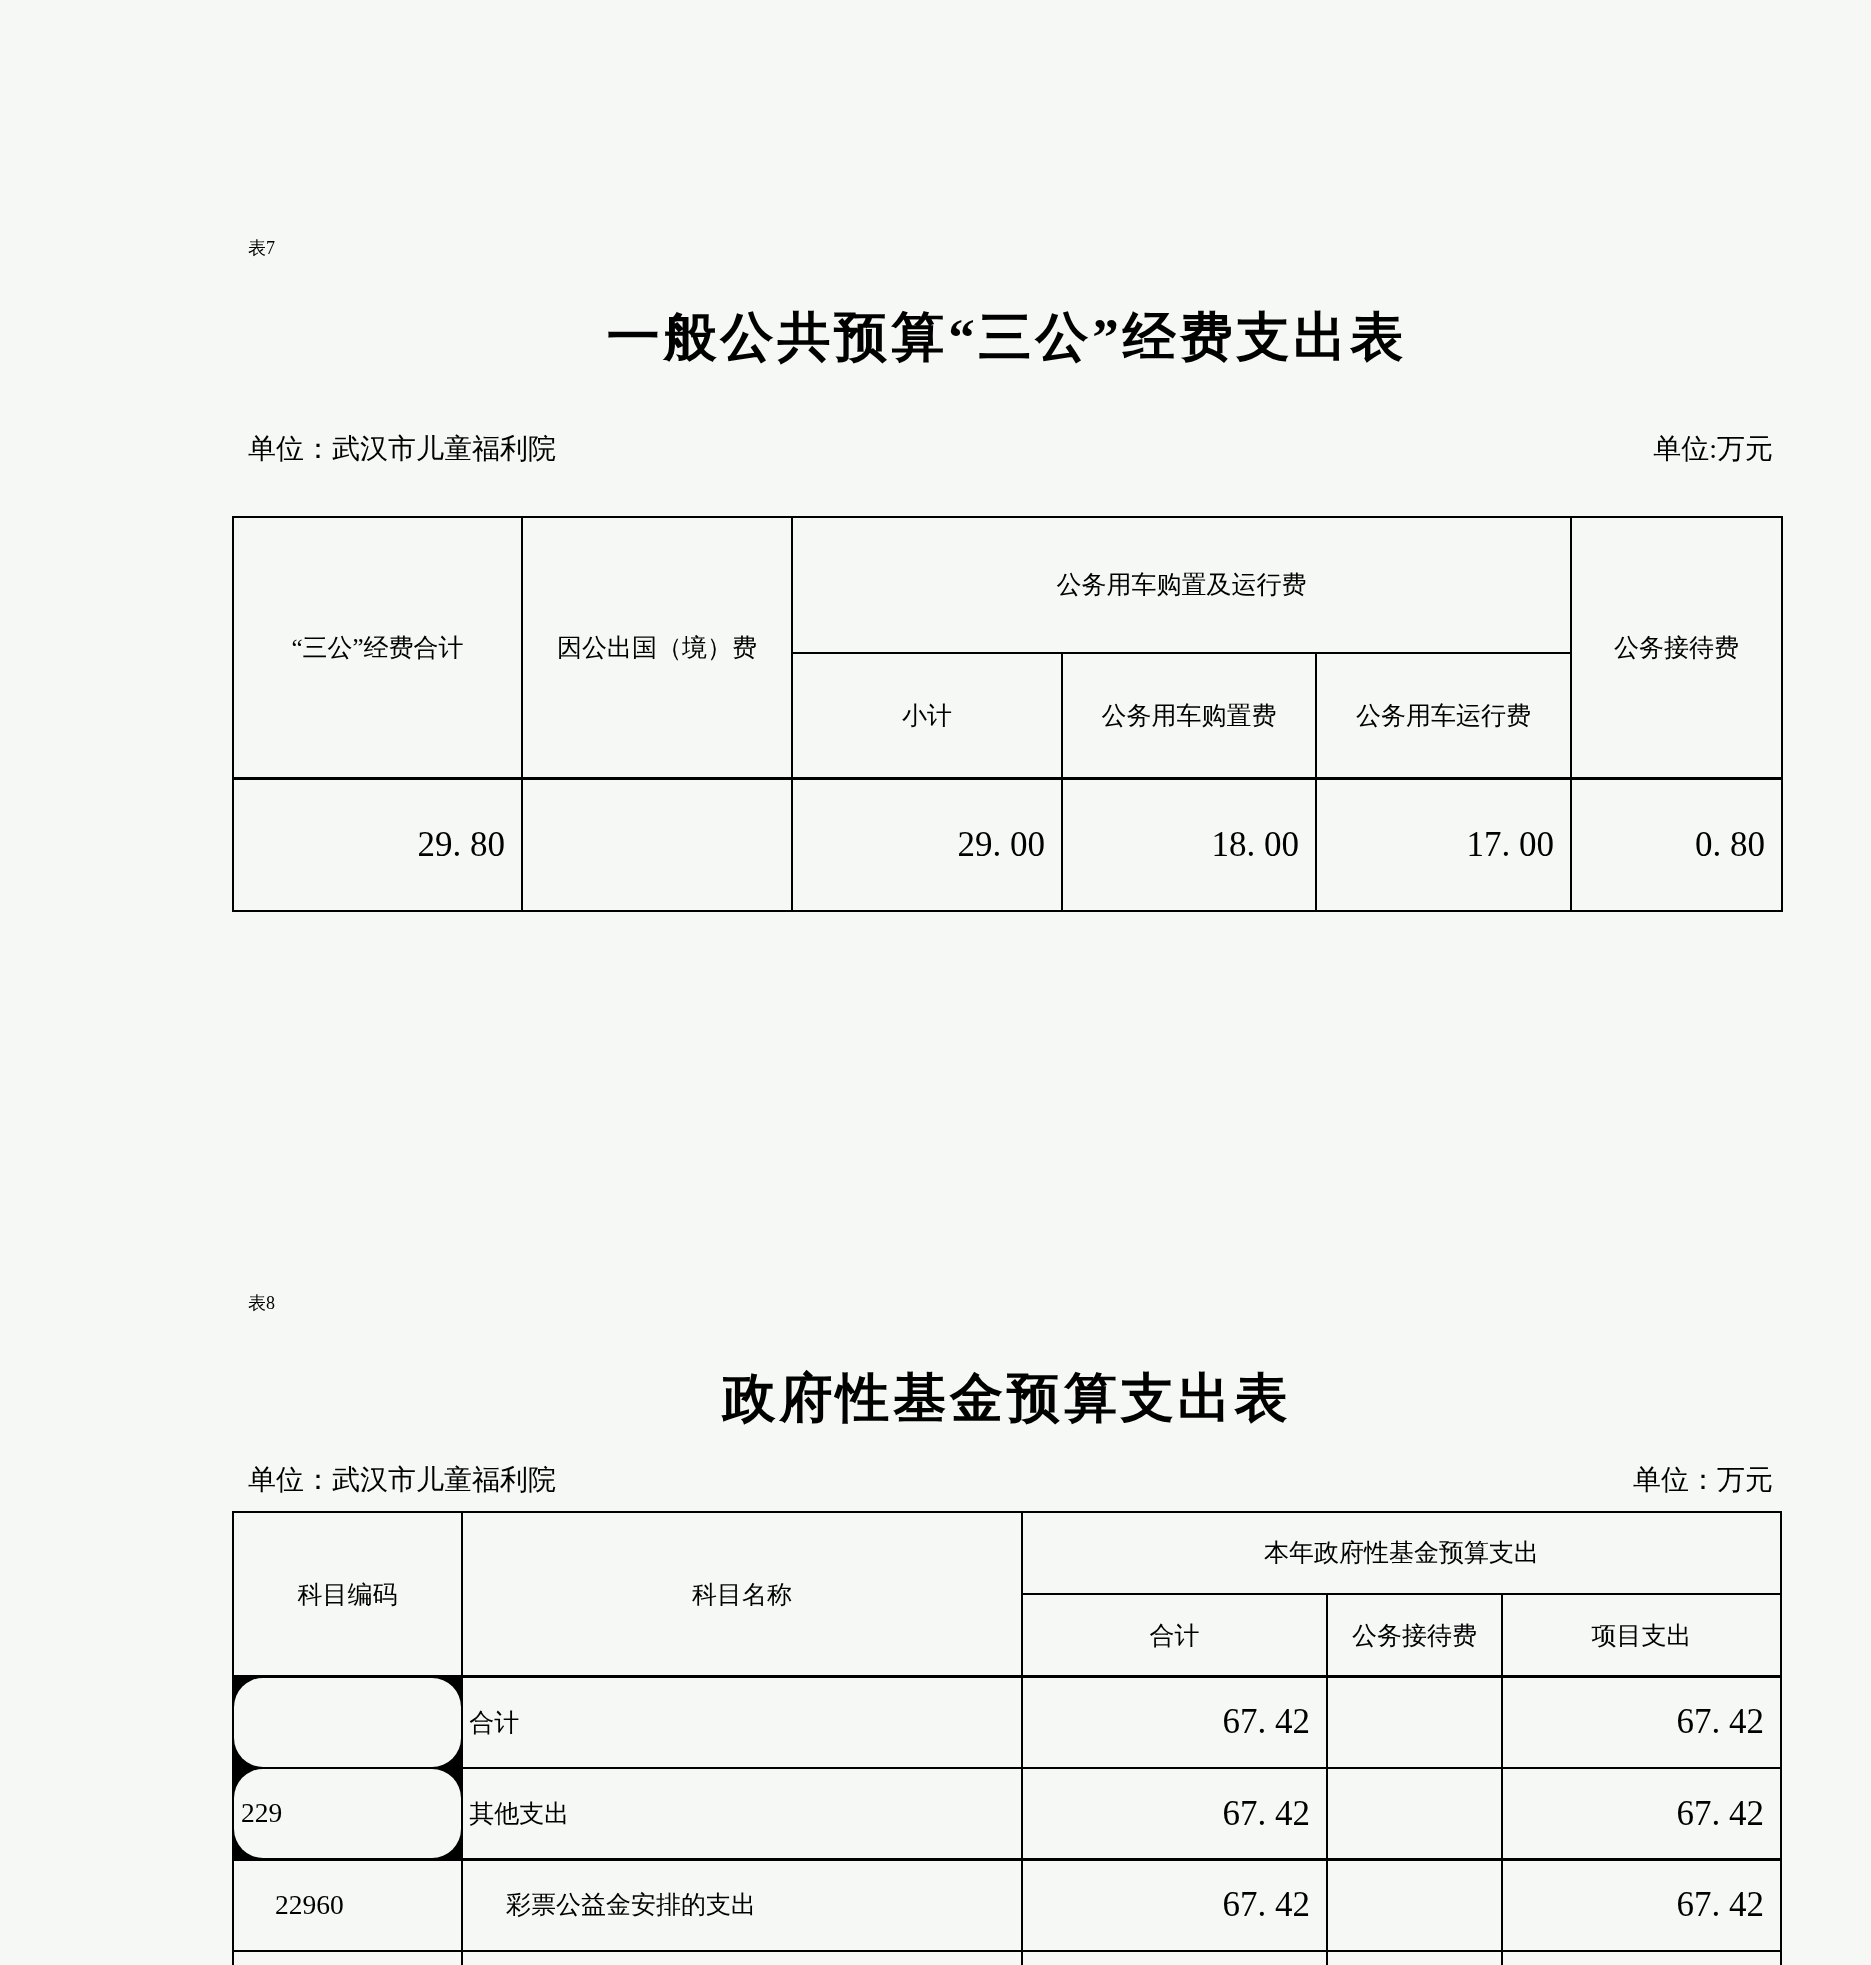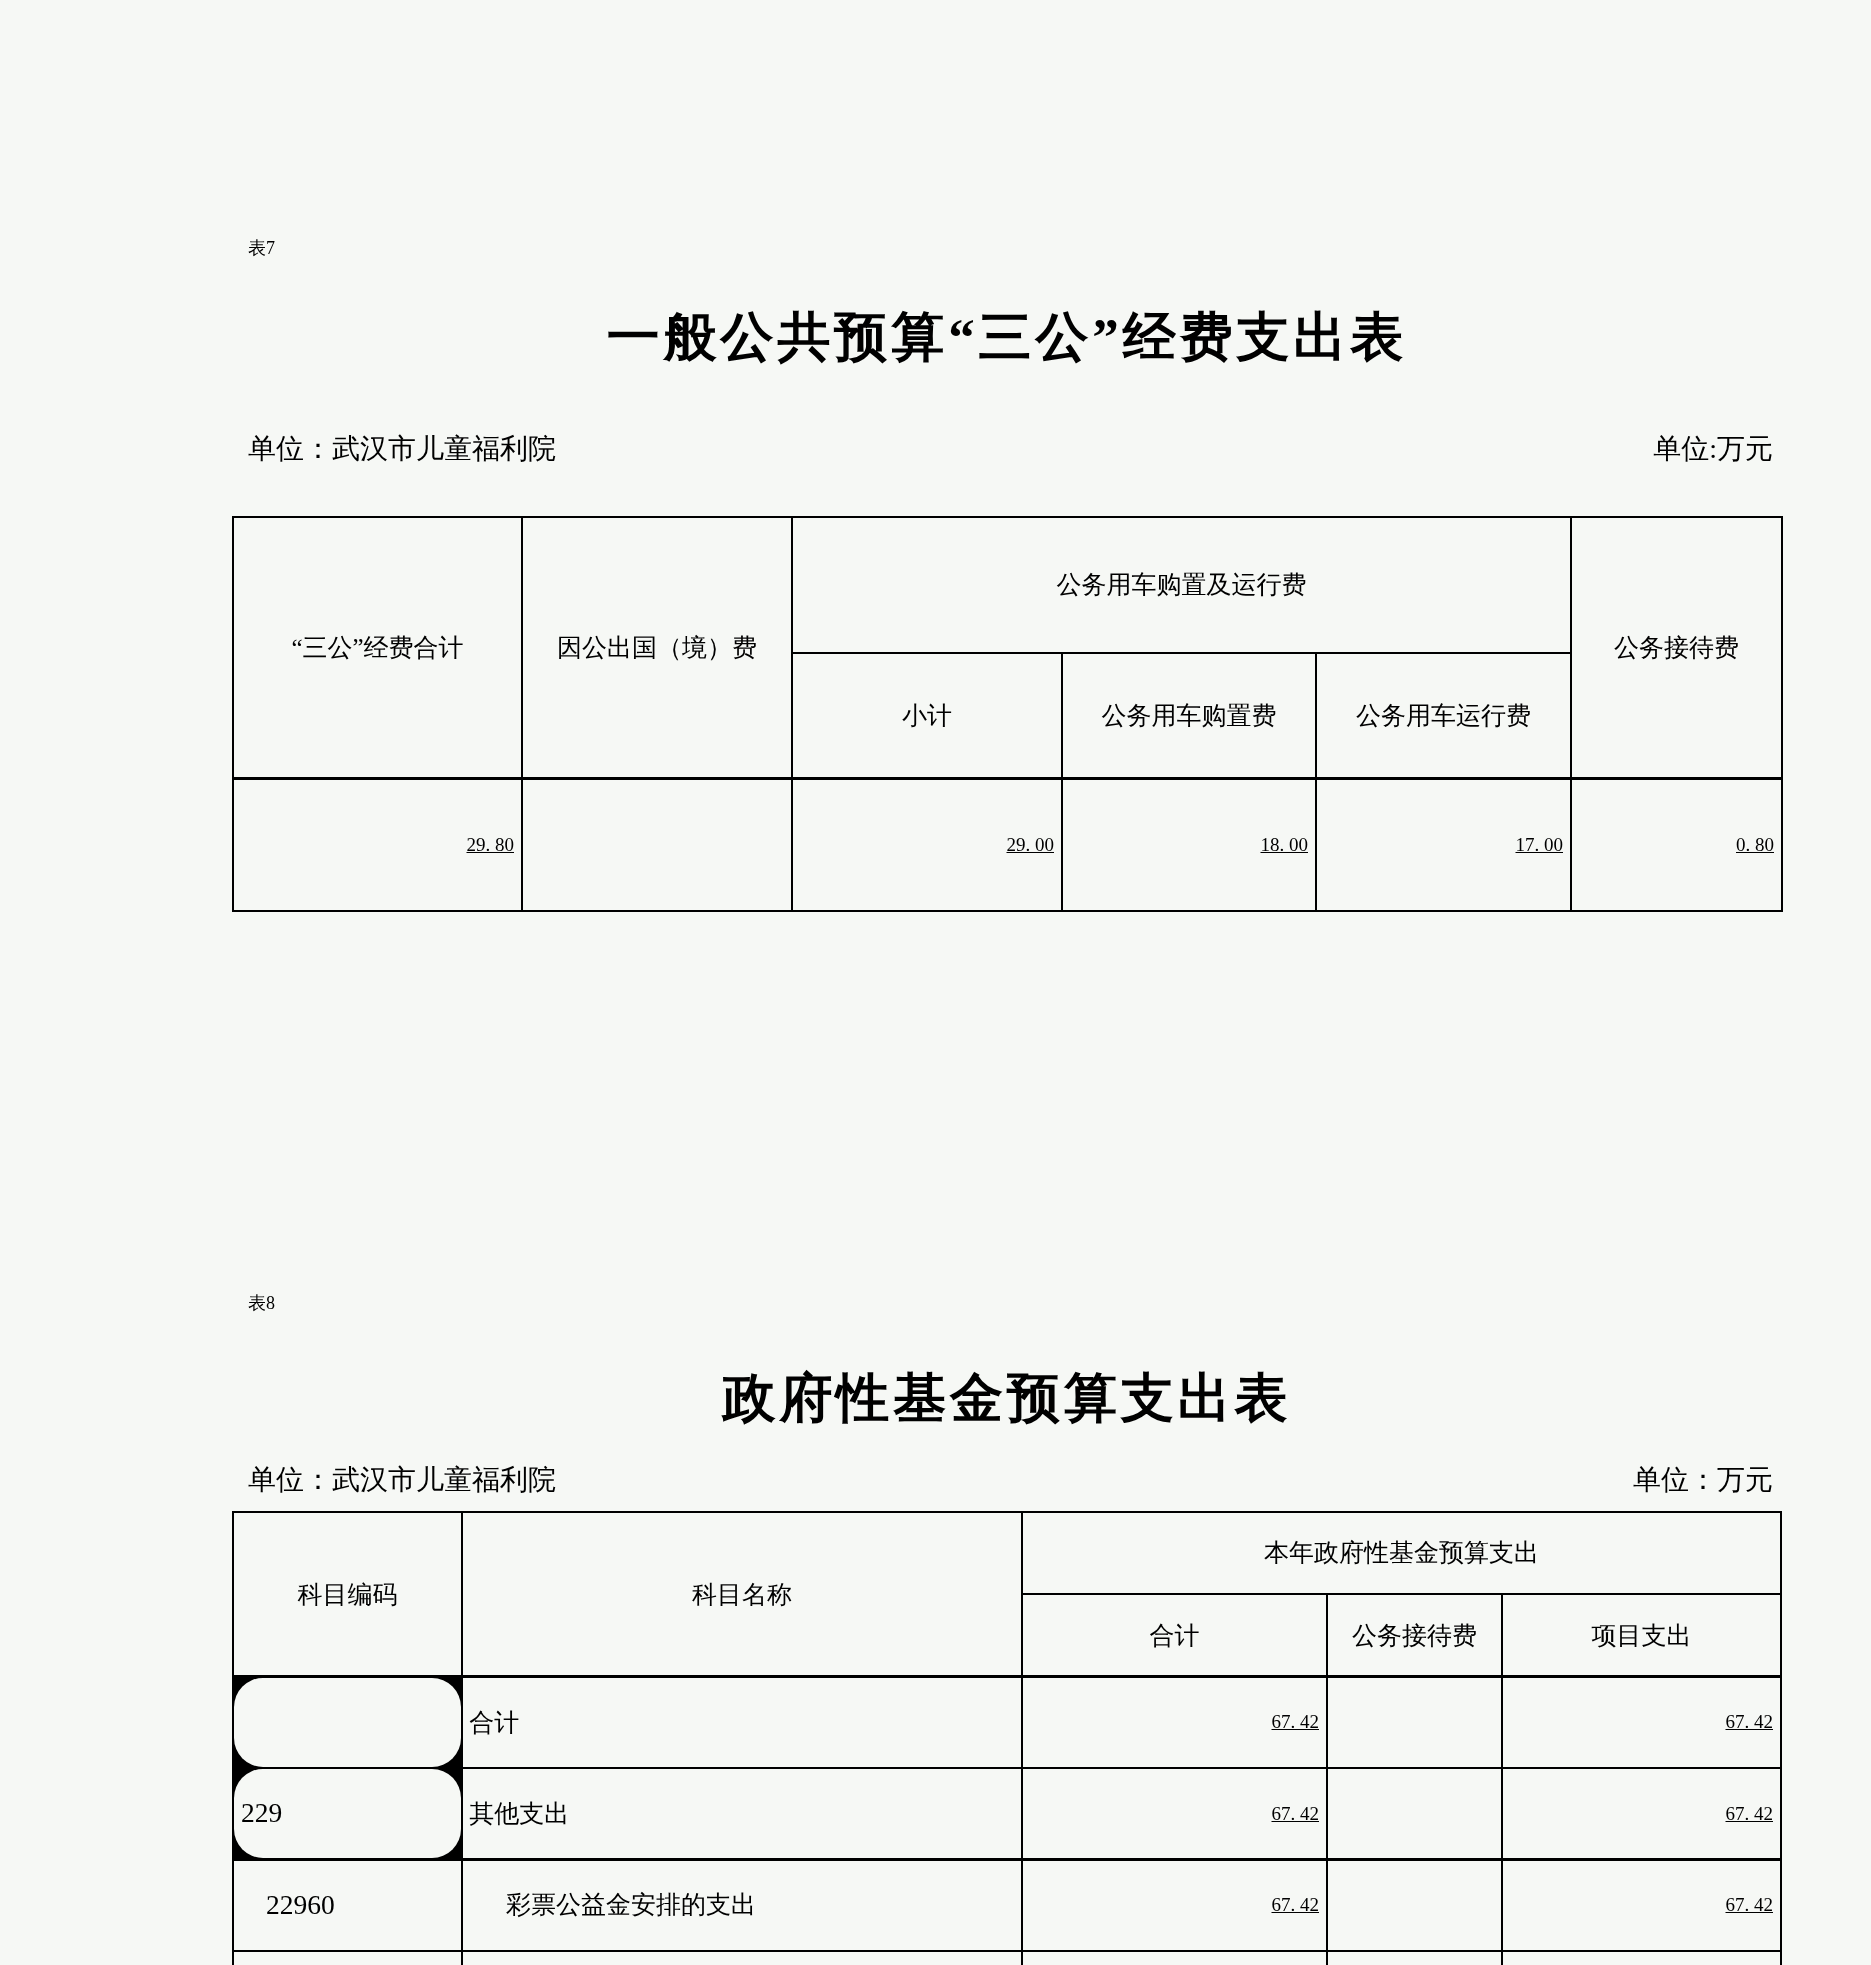--- a/index.html
+++ b/index.html
@@ -43,25 +43,25 @@
     grid-template-rows:80px 80px 89px 89px 89px 89px;
   }
   .cell{
     background:#f6f8f5;
     display:flex;align-items:center;justify-content:center;
     font-size:25px;line-height:1.25;
     overflow:hidden;white-space:nowrap;
   }
   .sp2r{grid-row:span 2;}
   .sp3c{grid-column:span 3;}
-  .num{justify-content:flex-end;padding-right:7px;font-size:19px;text-decoration:underline;}
+  .num{justify-content:flex-end;padding-right:16px;font-size:35px;}
   .code{justify-content:flex-start;font-size:27.5px;}
   .name{justify-content:flex-start;padding-left:6.3px;}
   .pad0{padding-left:7px;border-radius:29px;}
-  .pad1{padding-left:32px;}
+  .pad1{padding-left:41px;}
   .pad2{padding-left:75px;}
   .ind1{padding-left:43px;}
   .ind2{padding-left:74px;}
 </style>
 </head>
 <body>
 
 <div class="abs tbl-label" style="left:248px;top:239px;">表7</div>
 
 <div class="abs doc-title" style="top:311px;">一般公共预算“三公”经费支出表</div>

